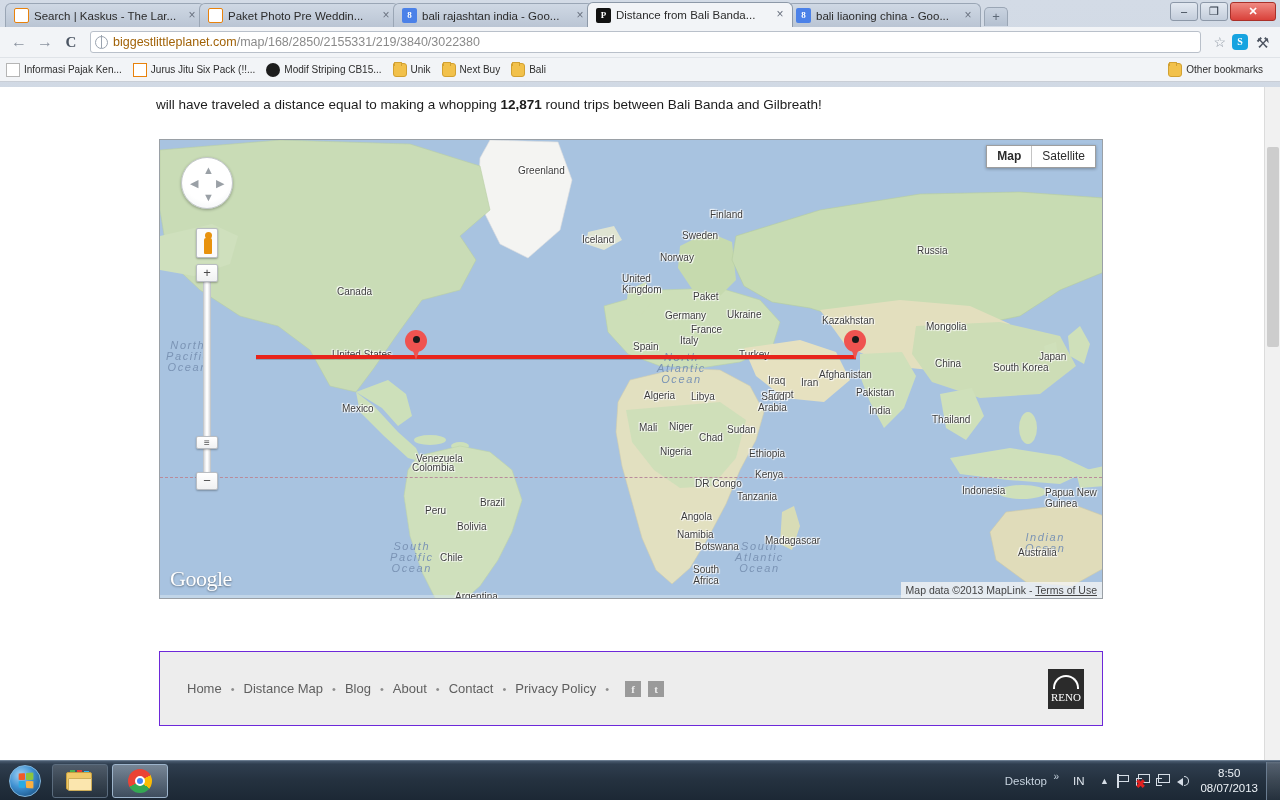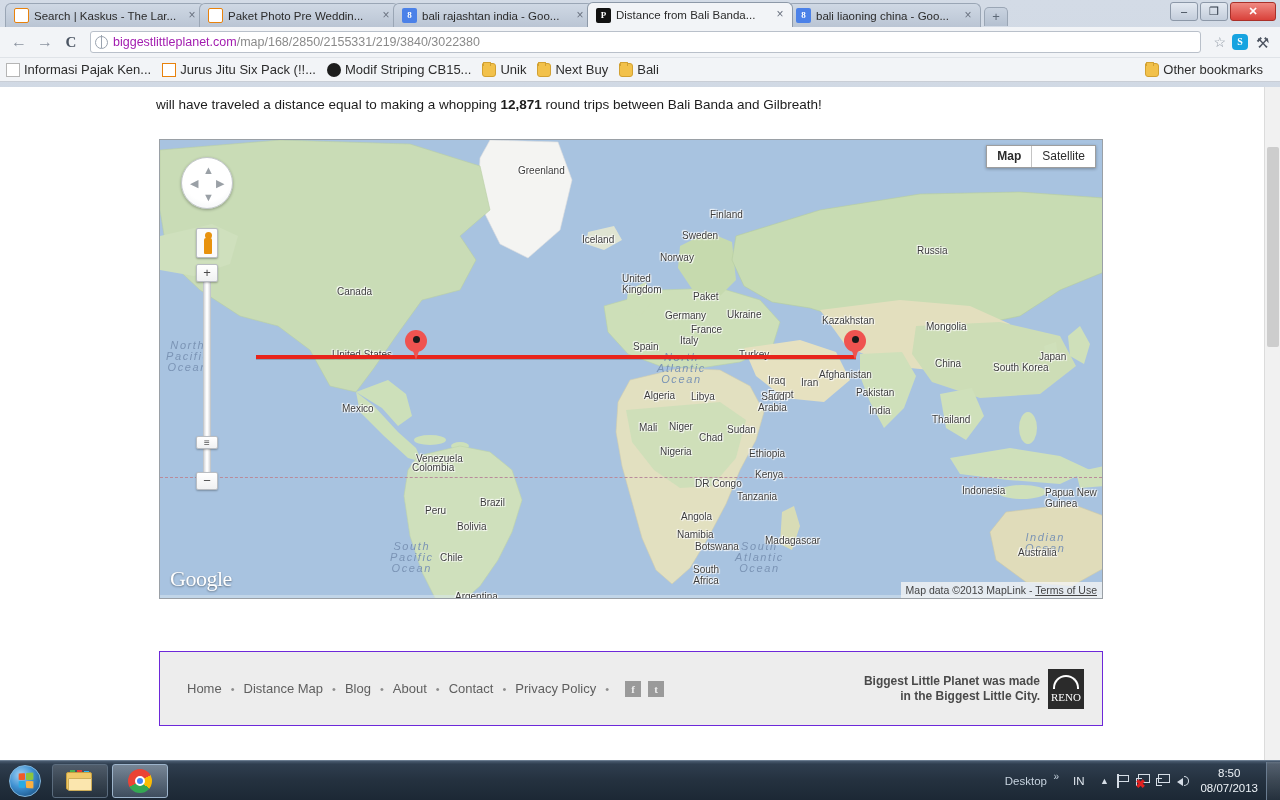--- a/index.html
+++ b/index.html
@@ -101,36 +101,36 @@
   }
   #omnibox .globe {
     width: 13px; height: 13px; border-radius: 50%;
     border: 1.5px solid #9aa3af; margin-right: 5px; flex: 0 0 13px;
     position: relative;
   }
   #omnibox .globe::before {
     content:""; position:absolute; left:4.5px; top:-1.5px; width:0; height:13px;
     border-left:1.5px solid #9aa3af;
   }
-  #url-domain { color: #a21caf; }
+  #url-domain { color: #a16207; }
   #url-path { color: #8a8a8a; }
   #star-icon { margin: 0 6px; color: #8e97a3; font-size: 14px; }
   #skype-icon {
     width: 16px; height: 16px; border-radius: 4px; background: #16a3e0;
     color: #fff; font-size: 10px; font-weight: bold; text-align: center;
     line-height: 16px; margin-right: 8px; font-family:"Liberation Serif",serif;
   }
   #wrench-icon { width: 14px; color:#4c5360; font-size: 15px; margin-right:4px; line-height:1;}
 
   
   #bookmark-bar {
     height: 24px; background: #f2f4f7;
     display: flex; align-items: center; padding: 0 6px;
     border-bottom: 1px solid #c9ced6;
-    font-size: 13px; color: #2d2d2d;
+    font-size: 10px; color: #2d2d2d;
   }
   .bm { display: flex; align-items: center; margin-right: 11px; white-space: nowrap; }
   .bm .bm-ico { width: 14px; height: 14px; margin-right: 4px; flex:0 0 14px; }
   .ico-doc { background:#fff; border:1px solid #b5b5b5; }
   .ico-folder { background:#f2c14b; border:1px solid #d2a132; border-radius:1px 3px 3px 3px; position:relative;}
   .ico-folder::before{content:"";position:absolute;left:0;top:-2px;width:6px;height:3px;background:#f2c14b;border:1px solid #d2a132;border-bottom:none;border-radius:1px 1px 0 0;}
   .ico-kaskus { background:#fff; border:1.5px solid #e8820c; }
   .ico-dark { background:#1d1d1d; border-radius:50%; }
   #other-bookmarks { margin-left: auto; display:flex; align-items:center; }
 
@@ -670,24 +670,20 @@
           <span class="sep">•</span>
           <a href="#">Contact</a>
           <span class="sep">•</span>
           <a href="#">Privacy Policy</a>
           <span class="sep">•</span>
           <span class="social">f</span>
           <span class="social">t</span>
         </div>
 
         <div id="footer-right">
-          <div id="footer-credit">
-            <div>Biggest Little Planet was made</div>
-            <div>in the Biggest Little City.</div>
-          </div>
           <div id="reno-logo">
             <div class="arch"></div>
             <div>RENO</div>
           </div>
         </div>
       </div>
 
     </div>
   </div>
 

